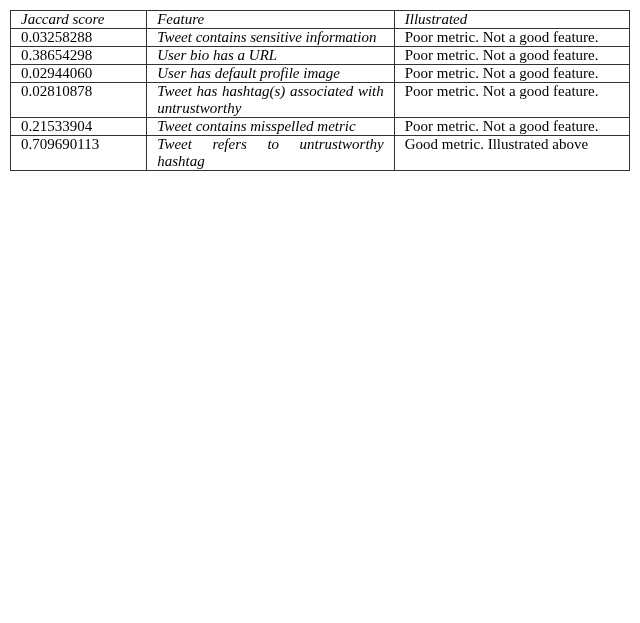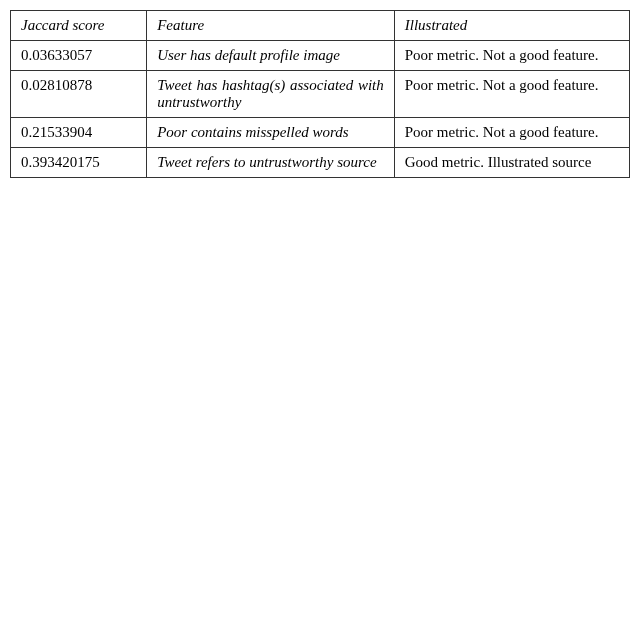--- a/index.html
+++ b/index.html
@@ -26,21 +26,21 @@
     }
 
     table {
       width: 100%;
       border-collapse: collapse;
       border: 1.5px solid #333;
     }
 
     th, td {
       border: 1.5px solid #333;
-      padding: 6px 10px;
+      padding: 0 10px;
       vertical-align: top;
       text-align: left;
     }
 
     th {
       font-weight: normal;
       font-style: italic;
     }
 
     .col-jaccard {
@@ -76,35 +76,45 @@
 <div class="table-wrapper">
   <table>
     <thead>
       <tr>
         <th class="col-jaccard">Jaccard score</th>
         <th class="col-feature">Feature</th>
         <th class="col-conclusion">Illustrated</th>
       </tr>
     </thead>
     <tbody id="table-body">
+    <tr>
+          <td class="col-jaccard jaccard-value">0.03258288</td>
+          <td class="col-feature feature-text">Tweet contains sensitive information</td>
+          <td class="col-conclusion conclusion-text">Poor metric. Not a good feature.</td>
+        </tr>
         <tr>
-          <td class="col-jaccard jaccard-value">0.03633057</td>
+          <td class="col-jaccard jaccard-value">0.38654298</td>
+          <td class="col-feature feature-text">User bio has a URL</td>
+          <td class="col-conclusion conclusion-text">Poor metric. Not a good feature.</td>
+        </tr>
+        <tr>
+          <td class="col-jaccard jaccard-value">0.02944060</td>
           <td class="col-feature feature-text">User has default profile image</td>
           <td class="col-conclusion conclusion-text">Poor metric. Not a good feature.</td>
         </tr>
         <tr>
           <td class="col-jaccard jaccard-value">0.02810878</td>
           <td class="col-feature feature-text">Tweet has hashtag(s) associated with untrustworthy</td>
           <td class="col-conclusion conclusion-text">Poor metric. Not a good feature.</td>
         </tr>
         <tr>
           <td class="col-jaccard jaccard-value">0.21533904</td>
-          <td class="col-feature feature-text">Poor contains misspelled words</td>
+          <td class="col-feature feature-text">Tweet contains misspelled metric</td>
           <td class="col-conclusion conclusion-text">Poor metric. Not a good feature.</td>
         </tr>
         <tr>
-          <td class="col-jaccard jaccard-value">0.393420175</td>
-          <td class="col-feature feature-text">Tweet refers to untrustworthy source</td>
-          <td class="col-conclusion conclusion-text">Good metric. Illustrated source</td>
+          <td class="col-jaccard jaccard-value">0.709690113</td>
+          <td class="col-feature feature-text">Tweet refers to untrustworthy hashtag</td>
+          <td class="col-conclusion conclusion-text">Good metric. Illustrated above</td>
         </tr>
       </tbody>
   </table>
 </div>
 
 </body></html>

